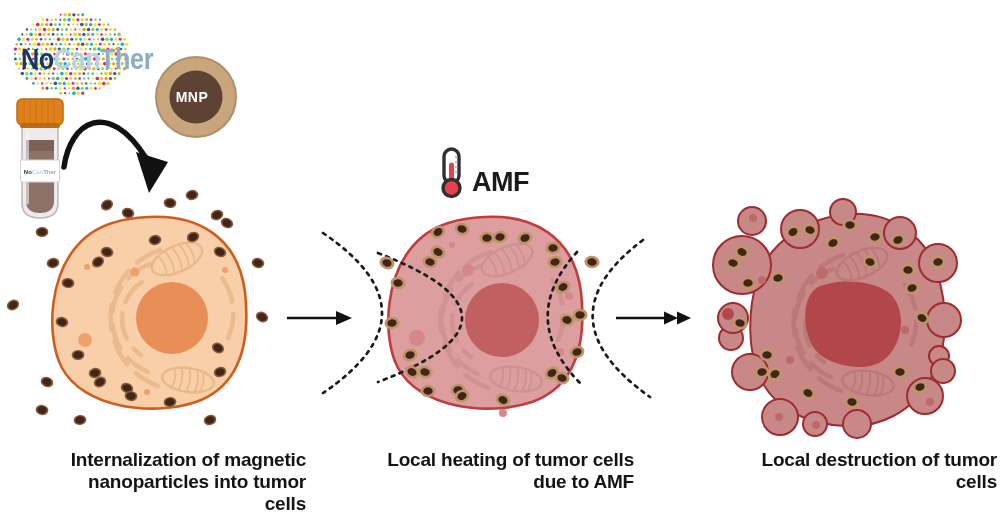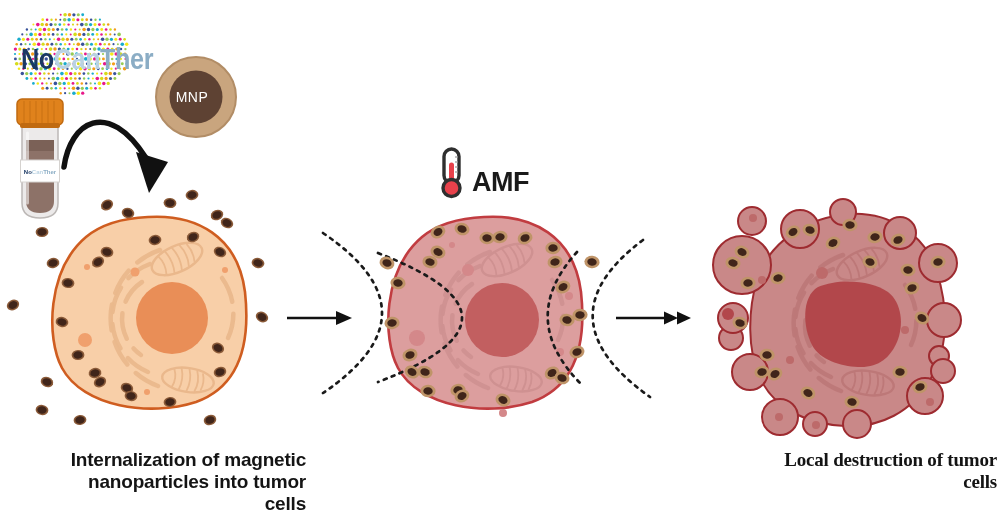--- a/index.html
+++ b/index.html
@@ -9,31 +9,31 @@
 
   
   .logo-text{position:absolute;left:21px;top:42px;font-size:30px;font-weight:700;
              letter-spacing:-0.5px;transform:scaleX(.84);transform-origin:left center;
              white-space:nowrap;}
   .logo-text .p1{color:var(--logo-no);}
   .logo-text .p2{color:var(--logo-can);}
   .logo-text .p3{color:var(--logo-ther);}
 
   .mnp-label{position:absolute;left:156px;top:89px;width:72px;text-align:center;
-             font-size:14px;font-weight:400;letter-spacing:.5px;color:var(--mnp-text);}
+             font-size:14px;font-weight:700;letter-spacing:.5px;color:var(--mnp-text);}
 
   .amf-label{position:absolute;left:472px;top:158px;font-size:27px;font-weight:700;
              color:#1a1a1a;letter-spacing:-0.5px;margin-top:9px;}
 
   .caption{position:absolute;top:449px;width:300px;text-align:right;white-space:pre-line;
            font-size:19px;line-height:1.16;font-weight:700;color:var(--caption-text);
            letter-spacing:-0.2px;}
   .cap1{left:6px;}
   .cap2{left:334px;}
-  .cap3{left:697px;font-family:Liberation Serif, serif;}
+  .cap3{left:697px;}
 
   
   .cell1-body{fill:var(--c1-body);stroke:var(--c1-border);stroke-width:2.6;}
   .cell2-body{fill:var(--c2-body);stroke:var(--c2-border);stroke-width:2.6;}
   .cell3-shape{fill:var(--c3-body);stroke:var(--c3-border);stroke-width:2;}
   .nuc1{fill:var(--c1-nucleus);}
   .nuc2{fill:var(--c2-nucleus);}
   .nuc3{fill:var(--c3-nucleus);}
   .er-c1{stroke:var(--c1-organelle);fill:none;stroke-width:4.5;stroke-linecap:round;stroke-dasharray:26 12;opacity:.95;}
   .er-c2{stroke:var(--c2-organelle);fill:none;stroke-width:4.5;stroke-linecap:round;stroke-dasharray:26 12;opacity:.95;}
@@ -914,16 +914,18 @@
 
 <div class="logo-text"><span class="p1">No</span><span class="p2">Can</span><span class="p3">Ther</span></div>
 
 <div class="mnp-label">MNP</div>
 
 <div class="amf-label">AMF</div>
 
 <div class="caption cap1">Internalization of magnetic
 nanoparticles into tumor
 cells</div>
+<div class="caption cap2">Local heating of tumor cells
+due to AMF</div>
 <div class="caption cap3">Local destruction of tumor
 cells</div>
 
 </div>
 
 </body></html>

